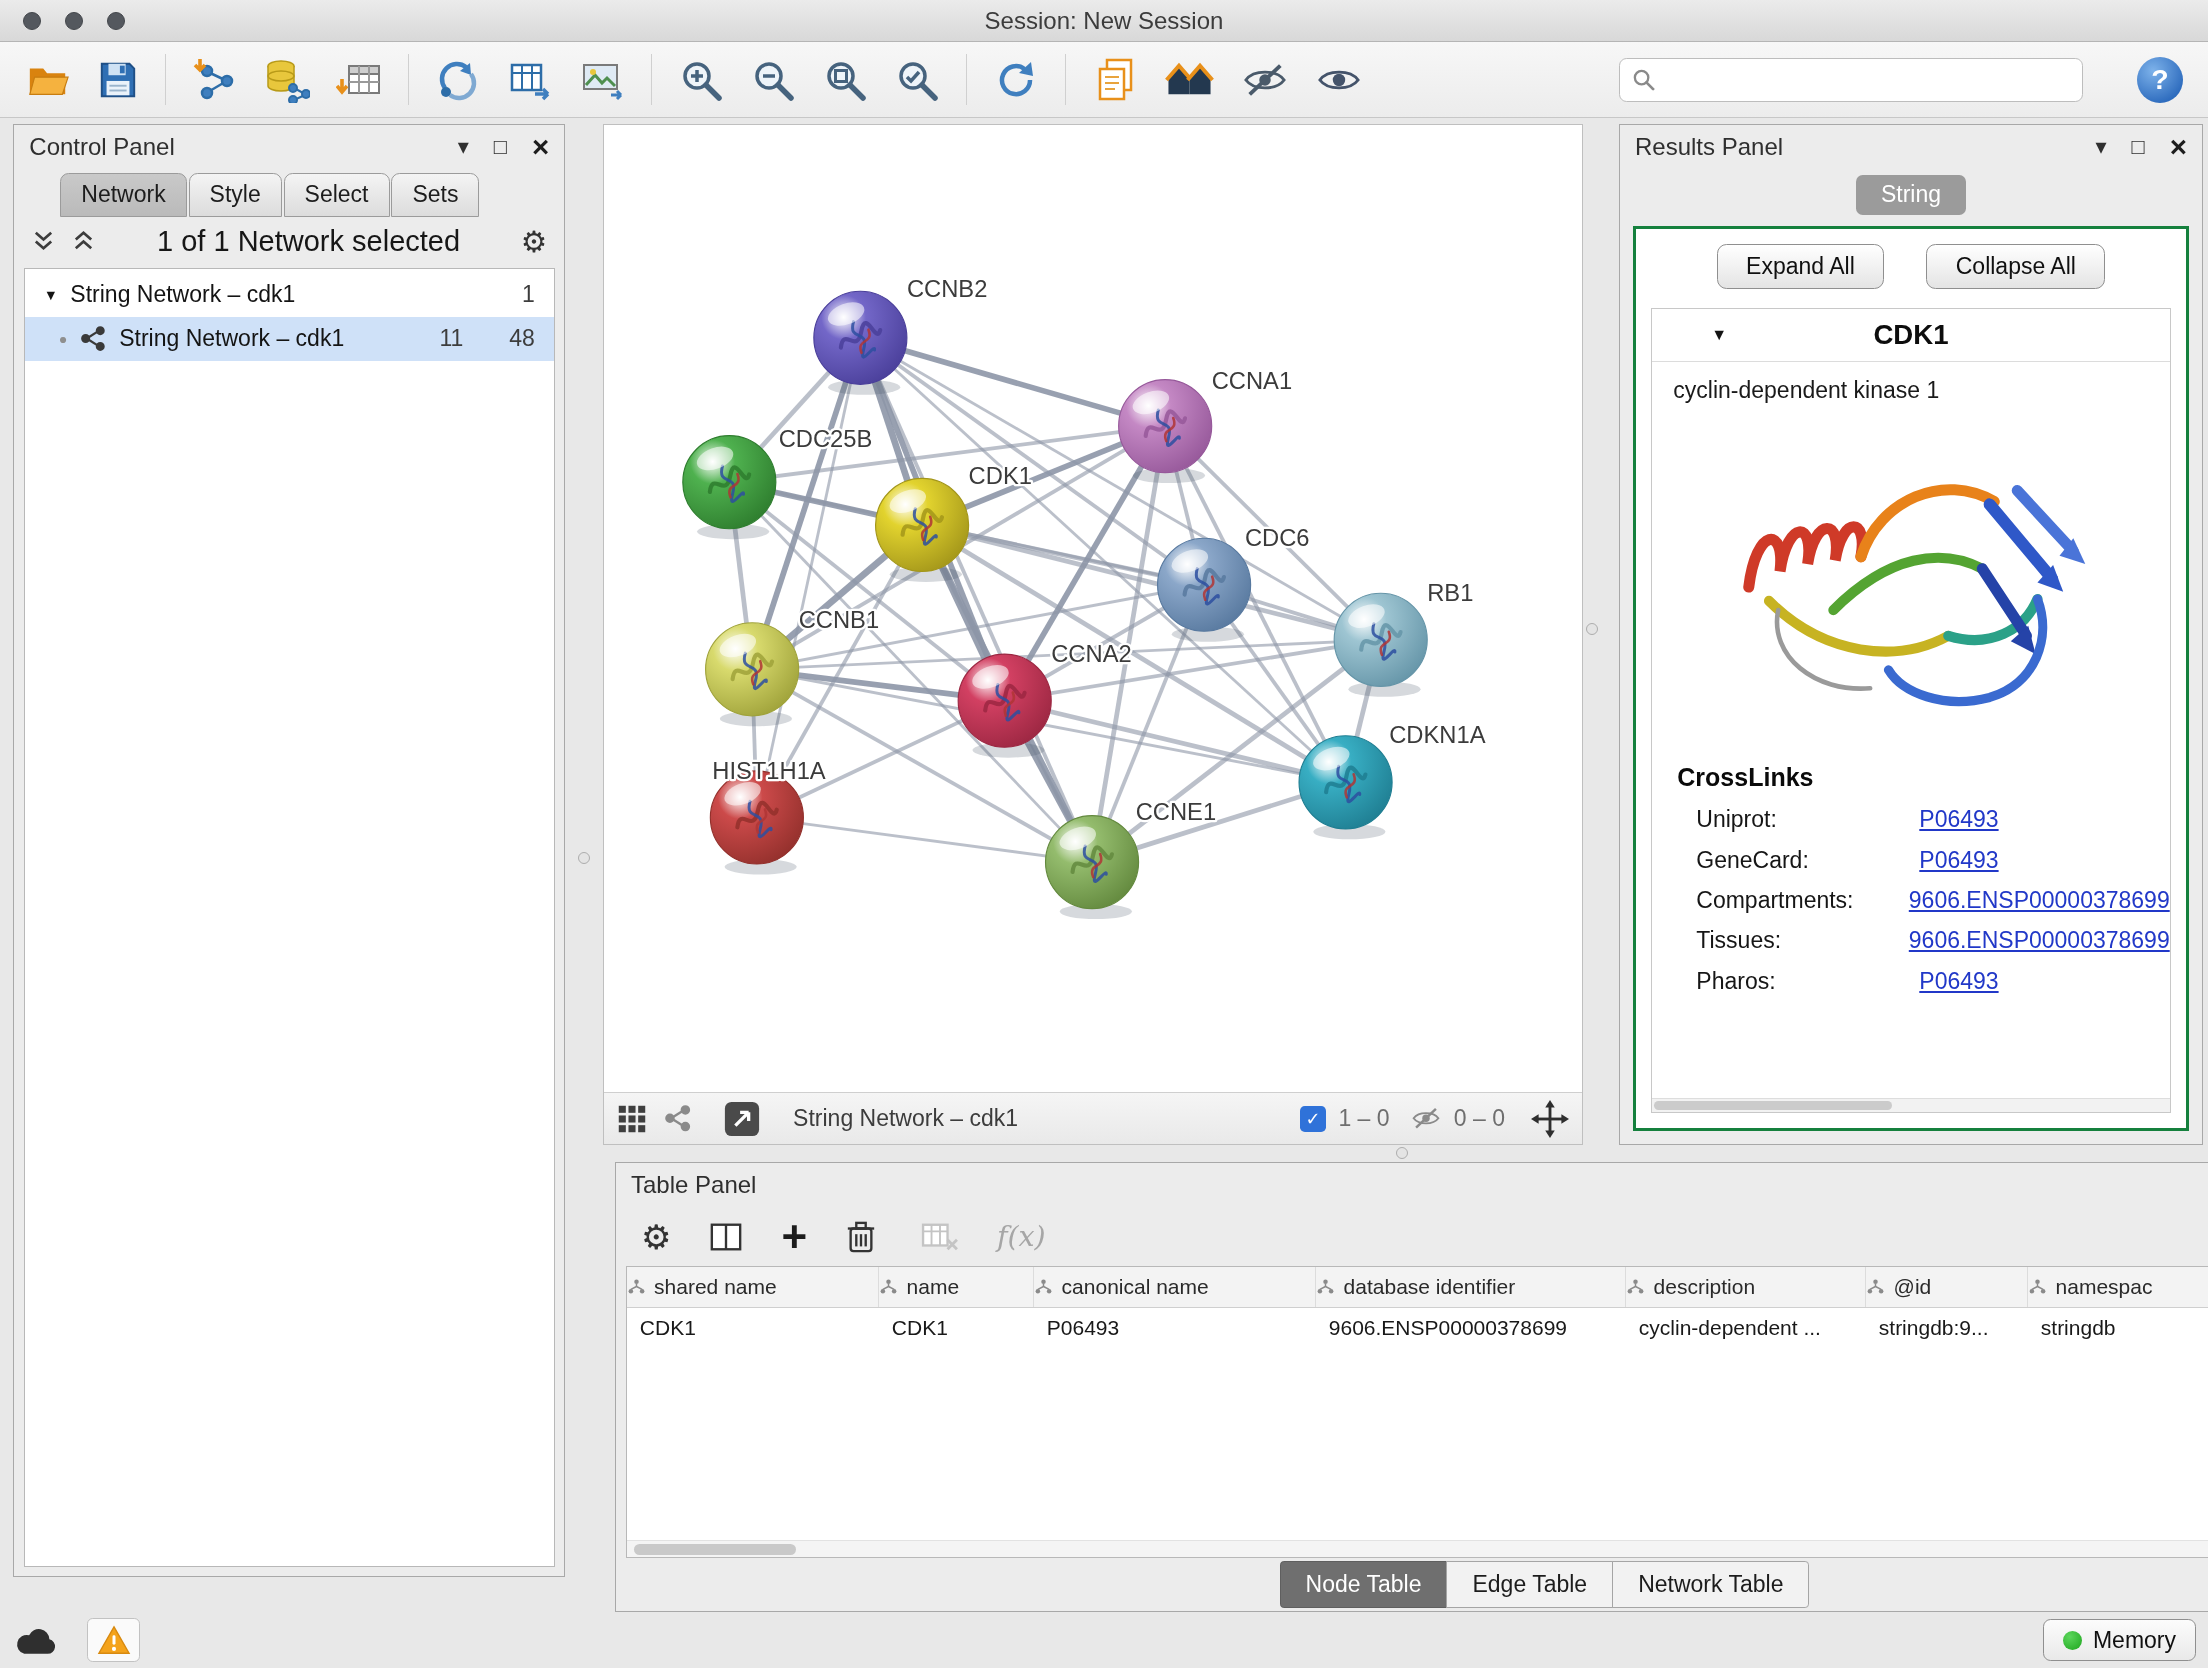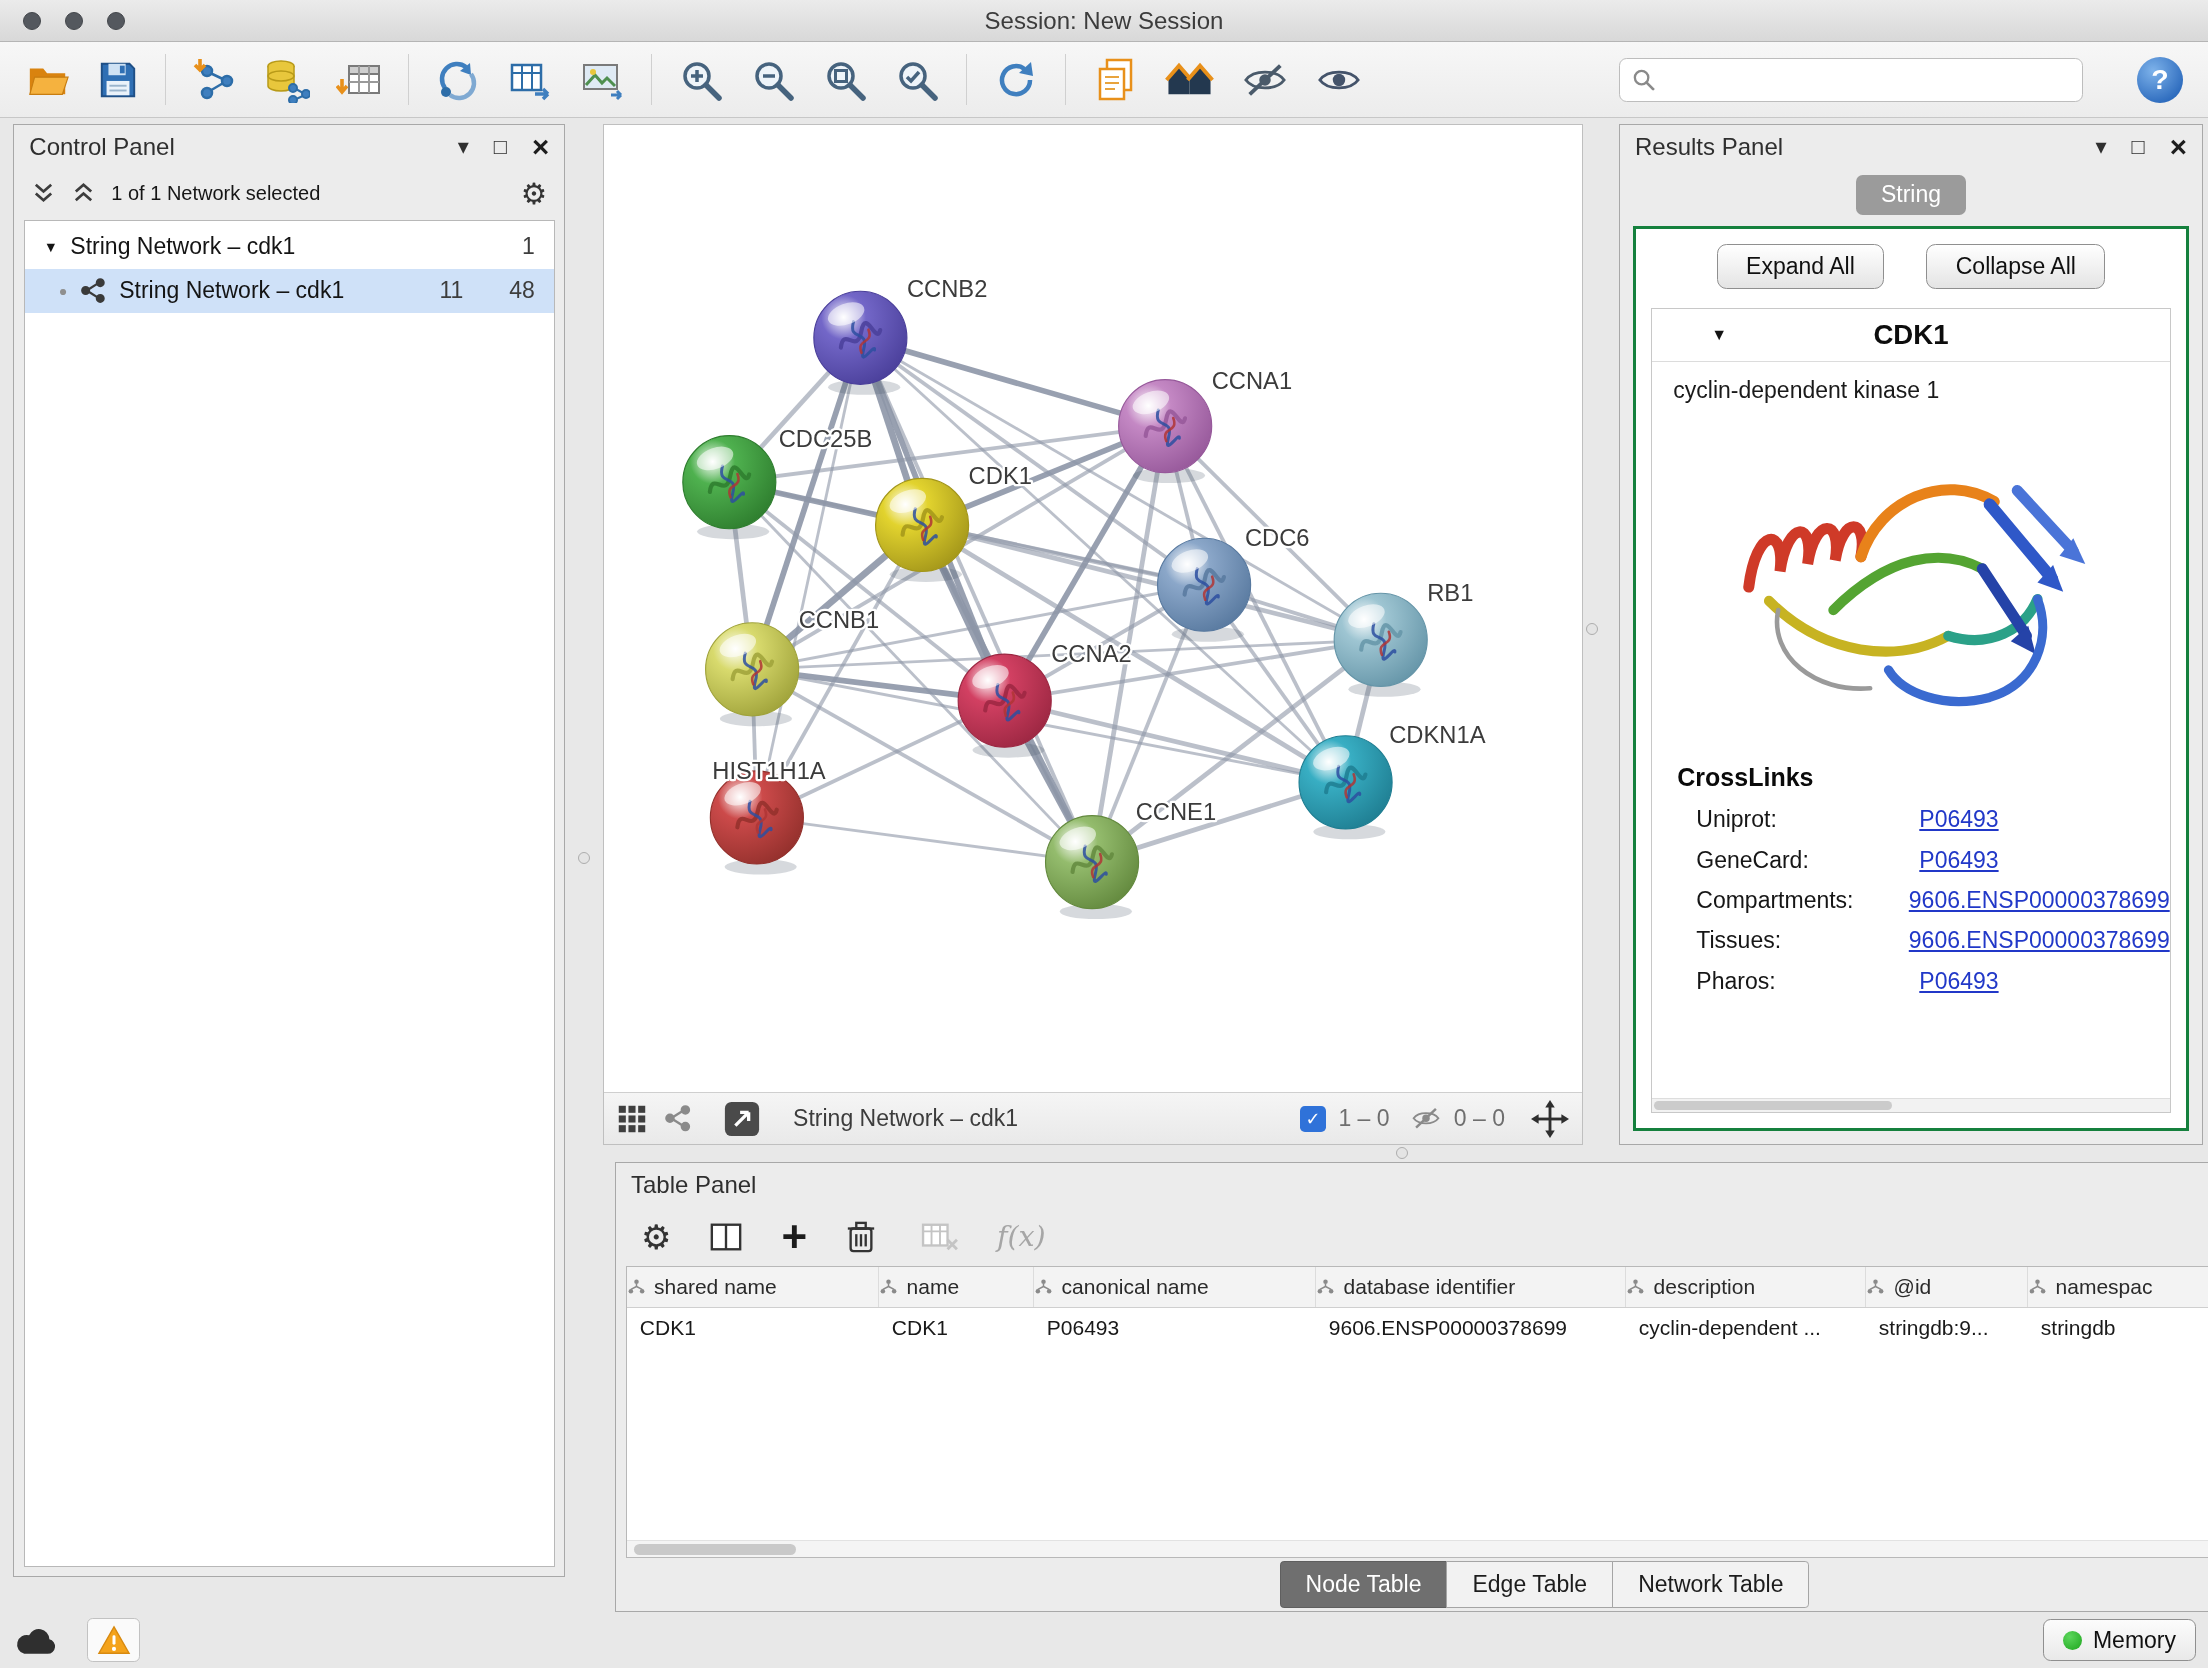--- a/index.html
+++ b/index.html
@@ -28,21 +28,21 @@
 .pctrl{margin-left:auto;display:flex;align-items:center;gap:25px}
 .pbtn{font-size:22px;color:#2f2f2f;line-height:1}
 .pclose{font-weight:bold;font-size:29.5px;color:#1d1d1d}
 
 
 .control-panel{left:13.3px;top:124px;width:552px;height:1453px}
 .ctabs{display:flex;align-items:flex-end;height:48px;padding-left:46px;flex:0 0 auto}
 .ctab{font-size:23px;padding:7.6px 20px;border:1px solid #9b9b9b;border-radius:8.6px 8.6px 0 0;background:linear-gradient(#f4f4f4,#dcdcdc);margin-right:1.9px;color:#1c1c1c}
 .ctab.active{background:linear-gradient(#c9c9c9,#bababa)}
 .selrow{display:flex;align-items:center;height:49px;padding:0 17px;gap:15px;flex:0 0 auto}
-.seltext{flex:1;font-size:20px;color:#161616}
+.seltext{flex:1;text-align:center;font-size:29px;color:#161616}
 .gearglyph{font-size:29.5px;color:#333;line-height:1}
 .treebox{flex:1;margin:1.9px 9.5px 9.5px;background:#fff;border:1px solid #b8b8b8;overflow:hidden;padding-top:3.8px}
 .trow{display:flex;align-items:center;height:44px;font-size:23px;gap:12.4px;padding:0 19px}
 .trow.selected{background:#cfe1f8}
 .tri{font-size:14.3px;color:#141414}
 .bullet{color:#8f8f8f;font-size:14.3px;margin-left:15px}
 .tlabel{color:#141414;white-space:nowrap}
 .tnum{color:#3d3d3d}
 .tnum.first{margin-left:auto}
 .tnum.second{margin-left:25px;min-width:34px;text-align:right}
@@ -270,20 +270,26 @@
 </div>
 
 <div class="panel control-panel">
   <div class="phead">
     <span class="ptitle">Control Panel</span>
     <span class="pctrl">
       <span class="pbtn">▾</span>
       <span class="pbtn">□</span>
       <span class="pbtn pclose">×</span>
     </span>
+  </div>
+  <div class="ctabs">
+    <span class="ctab active">Network</span>
+    <span class="ctab">Style</span>
+    <span class="ctab">Select</span>
+    <span class="ctab">Sets</span>
   </div>
   <div class="selrow">
     <span>
       <svg width="25" height="25" viewBox="0 0 26 26" fill="none" stroke="#3c3c3c" stroke-width="2.8">
           <path d="M5 4l8 7 8-7"></path>
           <path d="M5 13l8 7 8-7"></path>
         </svg>
     </span>
     <span>
       <svg width="25" height="25" viewBox="0 0 26 26" fill="none" stroke="#3c3c3c" stroke-width="2.8">

